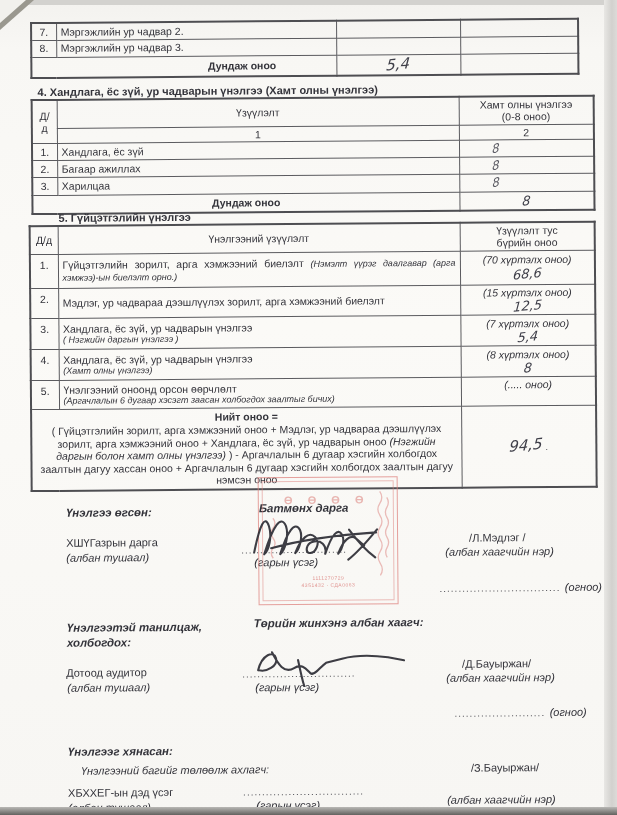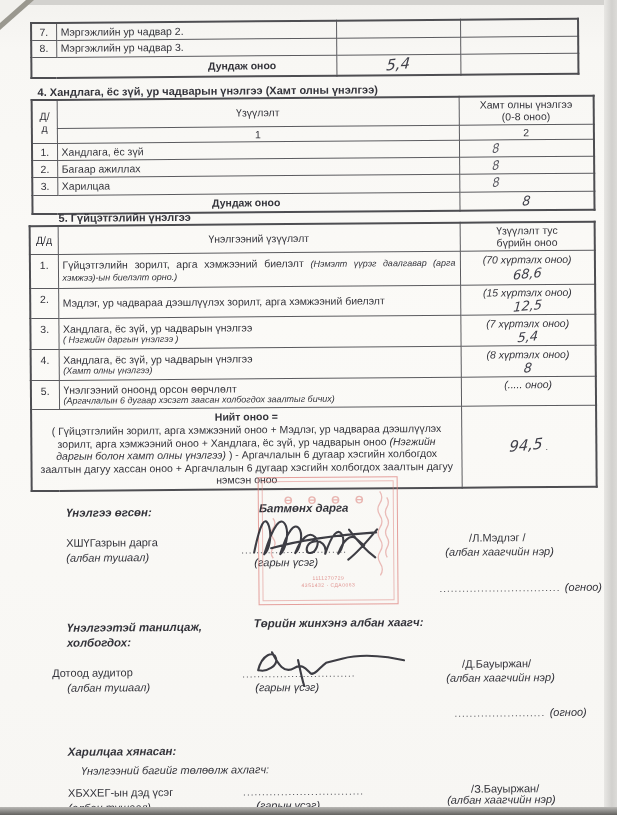--- a/index.html
+++ b/index.html
@@ -215,33 +215,33 @@
     <path class="sig-svg" d="M8 48 C14 20 19 10 23 22 C26 32 23 46 18 50 C27 22 35 10 40 22 C43 31 39 46 34 50 C41 28 49 16 54 26 C57 33 53 46 49 49 C55 34 63 27 69 33 C75 39 69 50 63 49 C59 48 60 40 66 38 C75 35 81 42 79 50 C86 30 92 24 96 31 C99 37 96 46 92 50 C97 37 104 30 110 35 L118 42 M25 44 C55 36 95 31 130 29 M103 26 C111 37 121 48 129 54 M131 26 C121 38 110 50 102 56"></path>
   </svg>
   <div class="abs lbl i" style="left:253px;top:556px">(гарын үсэг)</div>
   <div class="abs lbl" style="left:468px;top:533px">/Л.Мэдлэг /</div>
   <div class="abs lbl i" style="left:444px;top:547px">(албан хаагчийн нэр)</div>
   <div class="abs" style="left:438px;top:579px"><span class="dots">................................</span> <span class="lbl i">(огноо)</span></div>
 
   <div class="abs lbl-b" style="left:65px;top:620px">Үнэлгээтэй танилцаж,</div>
   <div class="abs lbl-b" style="left:65px;top:635px">холбогдох:</div>
   <div class="abs lbl-b" style="left:252px;top:617px">Төрийн жинхэнэ албан хаагч:</div>
-  <div class="abs lbl" style="left:50px;top:665px">Дотоод аудитор</div>
+  <div class="abs lbl" style="left:64px;top:665px">Дотоод аудитор</div>
   <div class="abs lbl i" style="left:65px;top:680px">(албан тушаал)</div>
   <div class="abs dots" style="left:240px;top:668px">..............................</div>
   <svg class="abs" style="left:240px;top:642px;z-index:12" width="180" height="46" viewBox="0 0 180 46">
     <path class="sig-svg" d="M16 28 C20 12 32 8 34 16 C36 24 24 30 17 28 M30 10 C36 22 42 32 52 26 C60 21 64 27 68 31 C72 35 78 25 84 21 L100 17 C116 13 132 14 146 16 L162 19 M56 18 C58 28 60 38 62 44"></path>
   </svg>
   <div class="abs lbl i" style="left:253px;top:681px">(гарын үсэг)</div>
   <div class="abs lbl" style="left:460px;top:659px">/Д.Бауыржан/</div>
   <div class="abs lbl i" style="left:444px;top:673px">(албан хаагчийн нэр)</div>
   <div class="abs" style="left:452px;top:704px"><span class="dots">........................</span> <span class="lbl i">(огноо)</span></div>
 
-  <div class="abs lbl-b" style="left:65px;top:744px">Харилцаа хянасан:</div>
+  <div class="abs lbl-b" style="left:65px;top:744px">Үнэлгээг хянасан:</div>
   <div class="abs lbl i" style="left:78px;top:763px">Үнэлгээний багийг төлөөлж ахлагч:</div>
   <div class="abs lbl" style="left:65px;top:785px">ХБХХЕГ-ын дэд үсэг</div>
   <div class="abs lbl i" style="left:65px;top:800px">(албан тушаал)</div>
   <div class="abs dots" style="left:240px;top:786px">................................</div>
   <div class="abs lbl i" style="left:253px;top:799px">(гарын үсэг)</div>
-  <div class="abs lbl" style="left:468px;top:784px">/З.Бауыржан/</div>
+  <div class="abs lbl" style="left:468px;top:763px">/З.Бауыржан/</div>
   <div class="abs lbl i" style="left:444px;top:795px">(албан хаагчийн нэр)</div>
 
 </div>
 
 </body></html>

